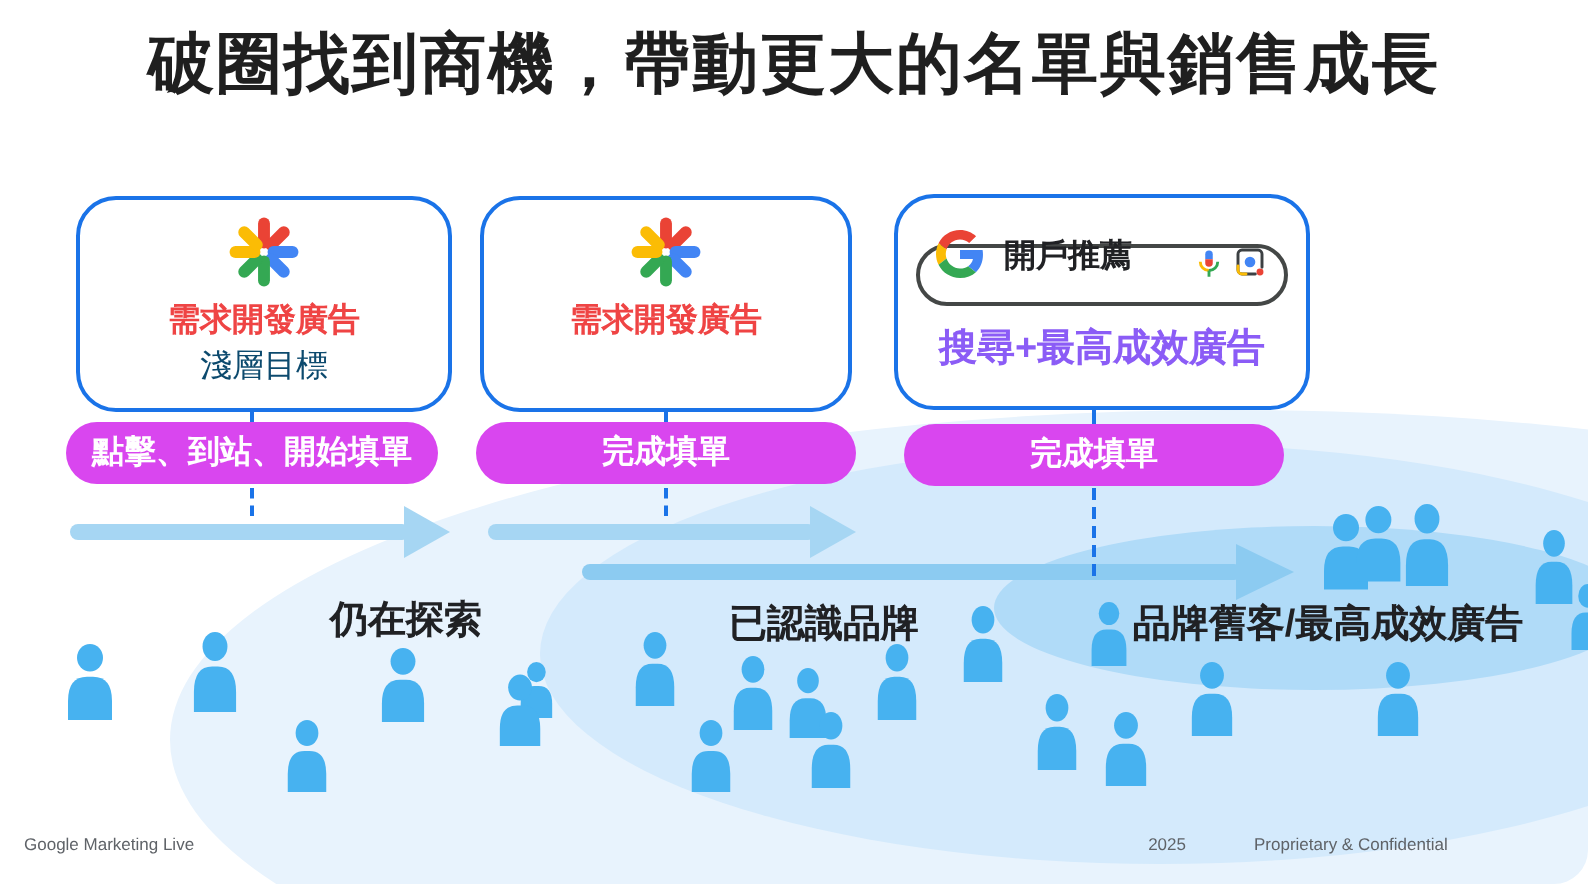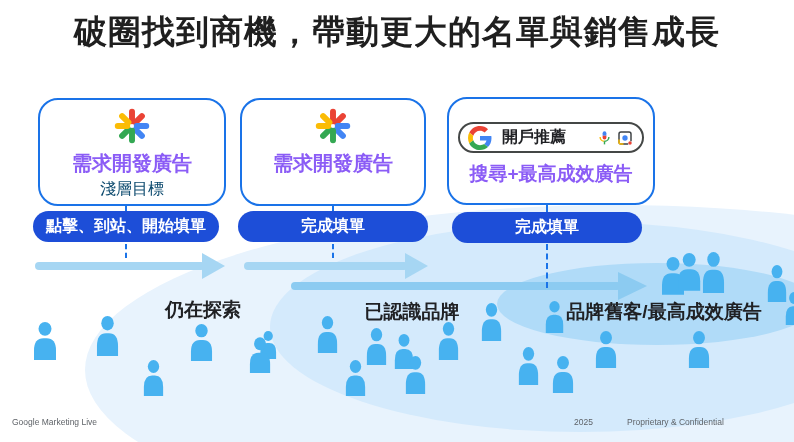--- a/index.html
+++ b/index.html
@@ -1,52 +1,53 @@
 <!DOCTYPE html>
 <html><head>
 <meta charset="utf-8">
 <style>
   html,body{margin:0;padding:0;background:#fff;}
   .slide{
     position:relative;width:794px;height:442px;overflow:hidden;background:#ffffff;
     font-family:"Liberation Sans","DejaVu Sans",sans-serif;
+    border-radius:17px;
   }
   .abs{position:absolute;}
   
   .ell{position:absolute;border-radius:50%;}
   .ell-outer{left:85px;top:205px;width:1060px;height:330px;background:#e8f3fd;z-index:0;}
   .ell-middle{left:270px;top:222px;width:620px;height:210px;background:#d4eafc;z-index:0;}
   .ell-inner{left:497px;top:263px;width:320px;height:82px;background:#b0dbf8;z-index:0;}
   
   .title{
     left:0;top:10px;width:794px;text-align:center;font-size:33px;font-weight:900;
     color:#1f1f1f;letter-spacing:1px;white-space:nowrap;z-index:4;
   }
   
   .card{
     position:absolute;background:#ffffff;border:2px solid #1a73e8;border-radius:20px;
     display:flex;flex-direction:column;align-items:center;box-sizing:border-box;z-index:4;
   }
   .card1{left:38px;top:98px;width:188px;height:108px;}
   .card2{left:240px;top:98px;width:186px;height:108px;}
   .card3{left:447px;top:97px;width:208px;height:108px;}
-  .card-line1{font-size:20px;font-weight:800;color:#8b5cf6;margin-top:5px;white-space:nowrap;}
+  .card-line1{font-size:16px;font-weight:800;color:#ef4444;margin-top:5px;white-space:nowrap;}
   .card-line2{font-size:16px;font-weight:400;color:#0c4a6e;margin-top:2px;white-space:nowrap;}
   .dg-star{margin-top:7px;}
   
   .search-pill{
     margin-top:23px;width:186px;height:31px;border:2px solid #444746;border-radius:17px;
-    box-sizing:border-box;display:flex;align-items:center;padding:0 9px 0 8px;background:#fff;
+    box-sizing:border-box;display:flex;align-items:flex-end;padding:0 9px 12px 8px;background:#fff;
   }
   .search-query{font-size:16px;font-weight:700;color:#202124;margin-left:10px;white-space:nowrap;}
   .search-right{margin-left:auto;display:flex;align-items:center;gap:5px;}
   .card3-line1{font-size:19px;font-weight:800;color:#8b5cf6;margin-top:8px;white-space:nowrap;}
   
   .pill{
-    position:absolute;height:31px;background:#1d4ed8;border-radius:16px;color:#ffffff;
+    position:absolute;height:31px;background:#d946ef;border-radius:16px;color:#ffffff;
     font-size:16px;font-weight:700;display:flex;align-items:center;justify-content:center;
     z-index:4;white-space:nowrap;
   }
   .pill1{left:33px;top:211px;width:186px;}
   .pill2{left:238px;top:211px;width:190px;}
   .pill3{left:452px;top:212px;width:190px;}
   
   .dash{position:absolute;width:0;border-left:2px dashed #1a73e8;z-index:1;}
   
   .shaft{position:absolute;height:8px;border-radius:4px;z-index:1;}

